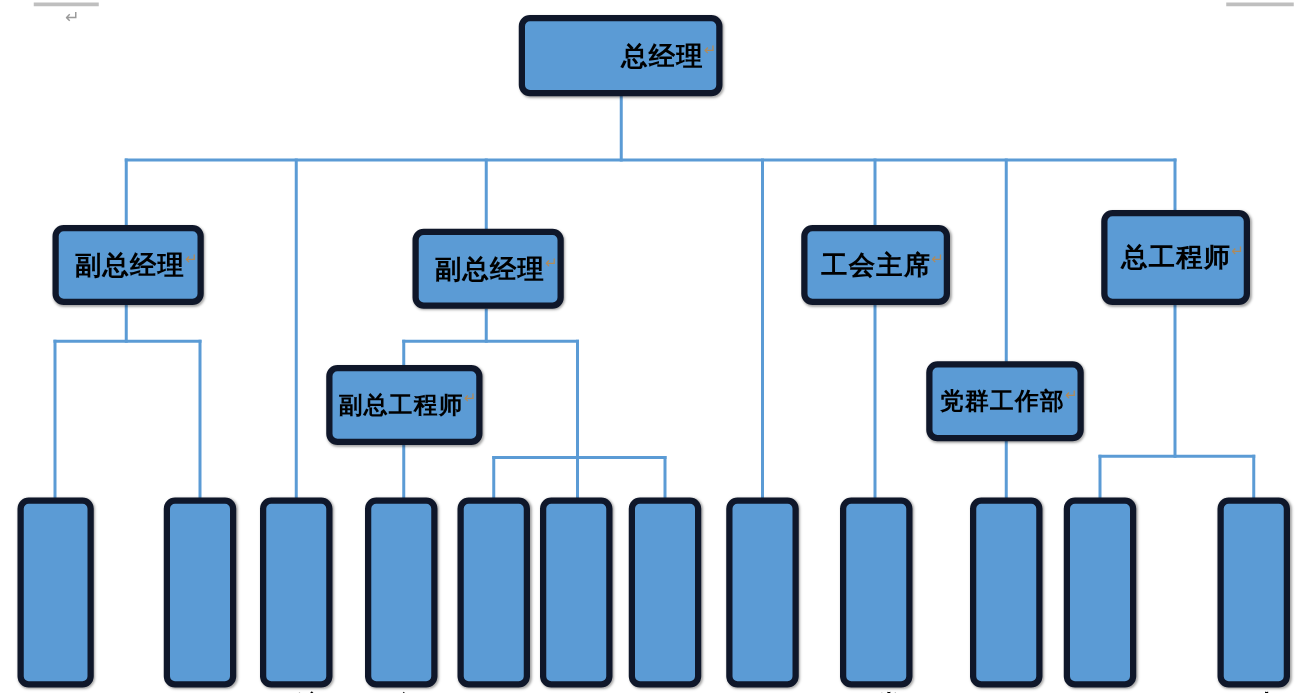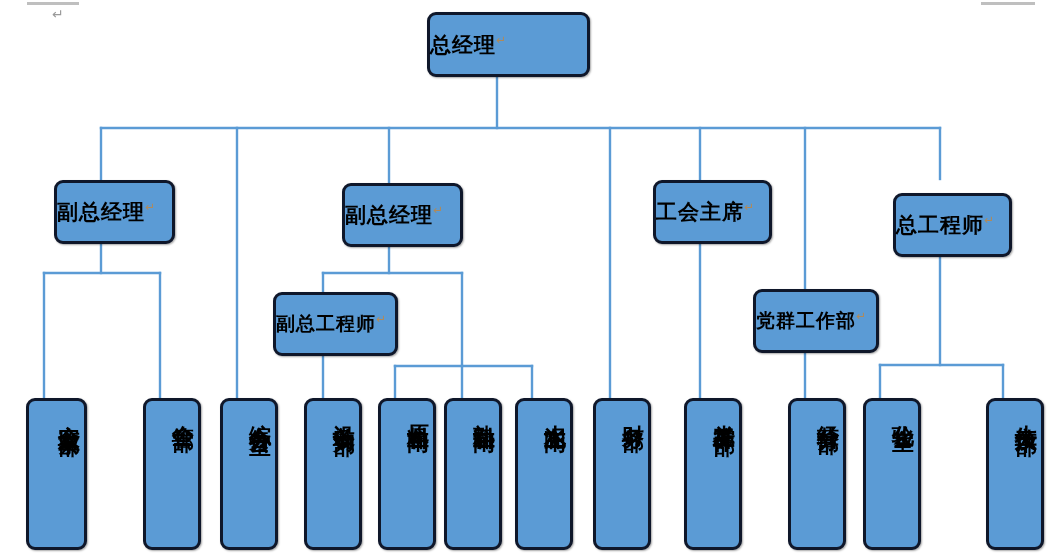--- a/index.html
+++ b/index.html
@@ -16,31 +16,30 @@
   .margin-mark{position:absolute;height:3px;background:#bfbfbf;}
   .para-mark{
     position:absolute;color:#9a9a9a;font-size:14px;line-height:1;
     font-family:"DejaVu Sans","Liberation Sans",sans-serif;
   }
 
   .node{
     position:absolute;
     box-sizing:border-box;
     background:#5b9bd5;
-    border:3px solid #0f172a;
+    border:5px solid #0f172a;
     border-radius:9px;
     box-shadow:1px 1px 2px rgba(0,0,0,0.35);
     display:flex;
     align-items:center;
-    justify-content:flex-start;
+    justify-content:flex-end;
     color:#000000;
     font-weight:bold;
     letter-spacing:1px;
     z-index:5;
-    margin-left:12px;
   }
   .node .label{
     display:block;
     white-space:nowrap;
   }
   .node.horiz{font-size:21px;}
   .node.horiz.small{font-size:19px;}
   .node.vert{
     font-size:22px;
     writing-mode:vertical-rl;
@@ -120,21 +119,21 @@
   </div>
 
   <div class="node horiz" style="left:330px;top:183px;width:121px;height:64px;">
     <span class="label"><span>副总经理</span><span class="pilcrow">↵</span></span>
   </div>
 
   <div class="node horiz" style="left:641px;top:180px;width:119px;height:64px;">
     <span class="label"><span>工会主席</span><span class="pilcrow">↵</span></span>
   </div>
 
-  <div class="node horiz" style="left:881px;top:193px;width:119px;height:64px;">
+  <div class="node horiz" style="left:881px;top:168px;width:119px;height:76px;">
     <span class="label"><span>总工程师</span><span class="pilcrow">↵</span></span>
   </div>
 
   <div class="node horiz small" style="left:261px;top:292px;width:125px;height:64px;">
     <span class="label"><span>副总工程师</span><span class="pilcrow">↵</span></span>
   </div>
 
   <div class="node horiz small" style="left:741px;top:289px;width:126px;height:64px;">
     <span class="label"><span>党群工作部</span><span class="pilcrow">↵</span></span>
   </div>

